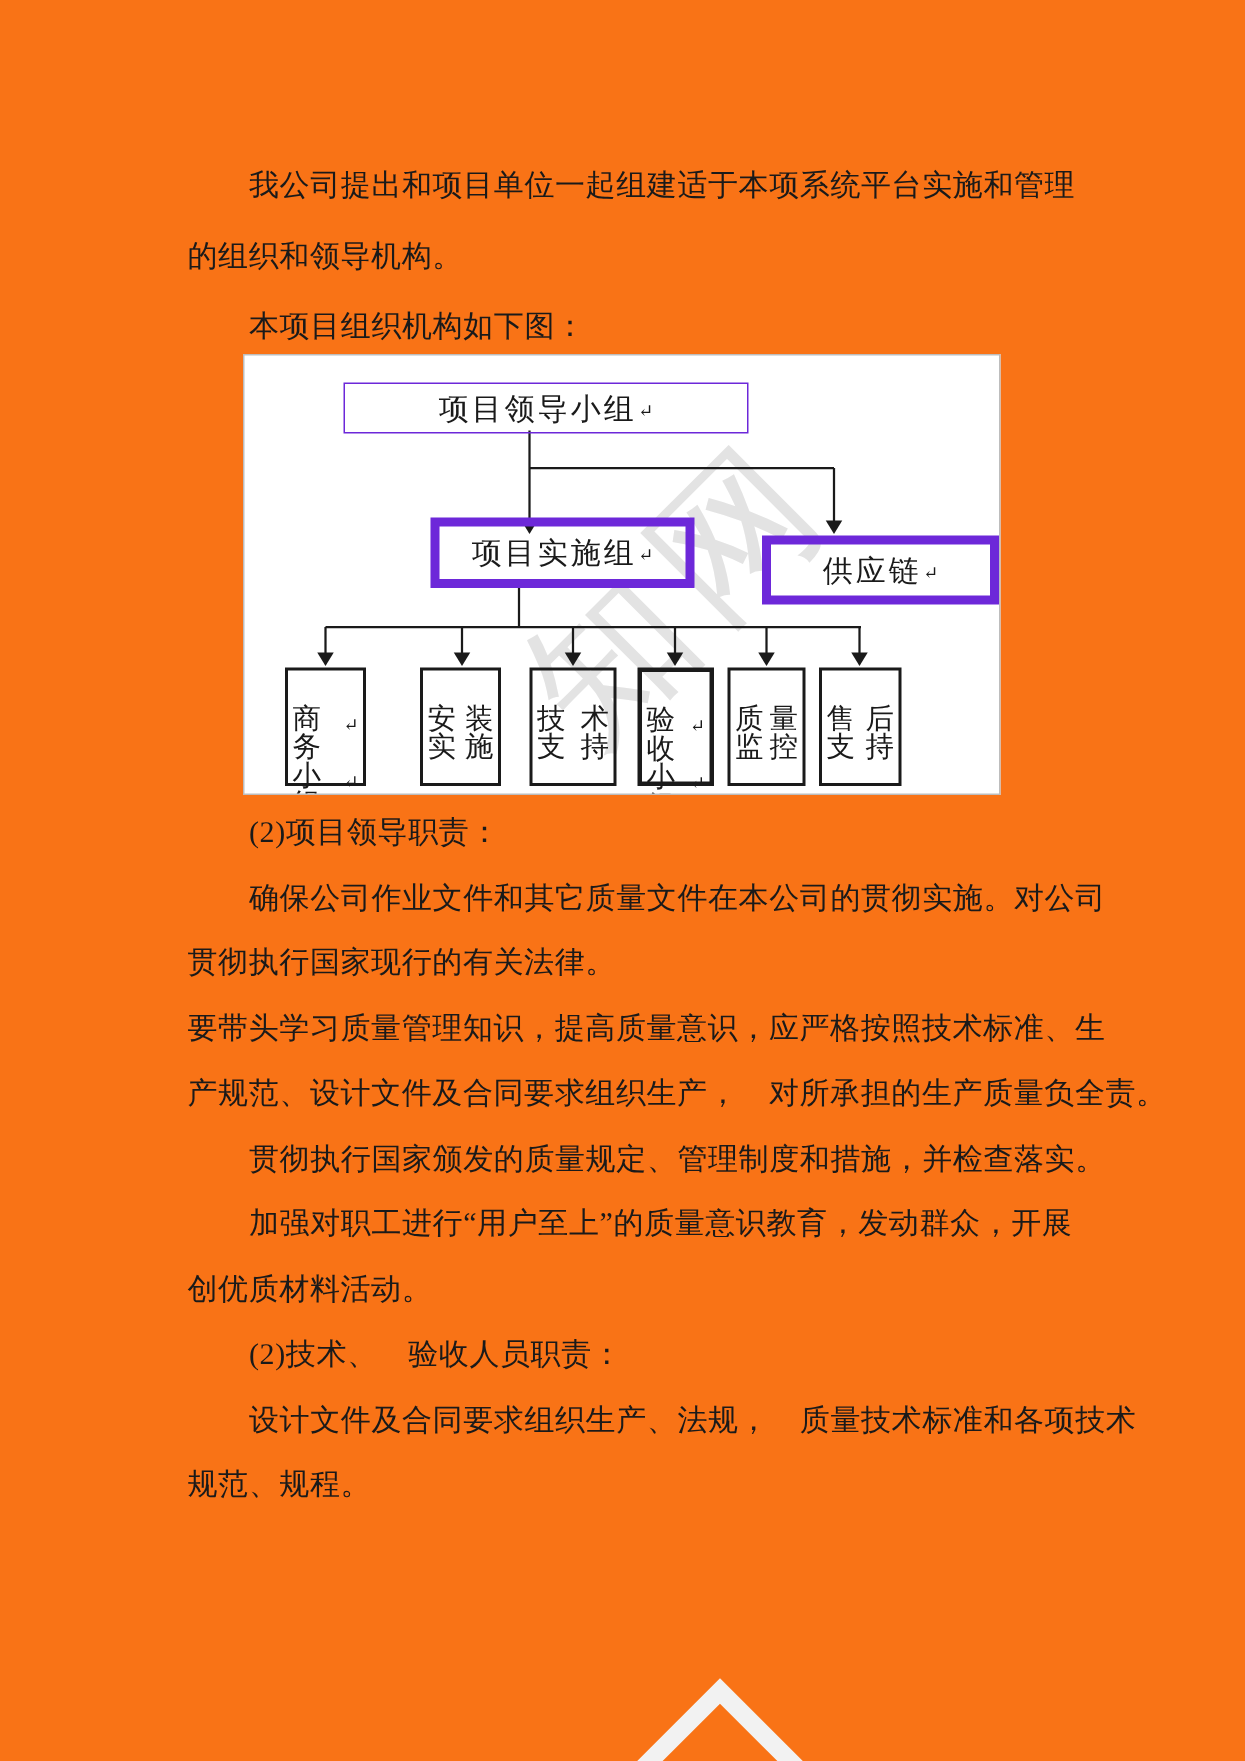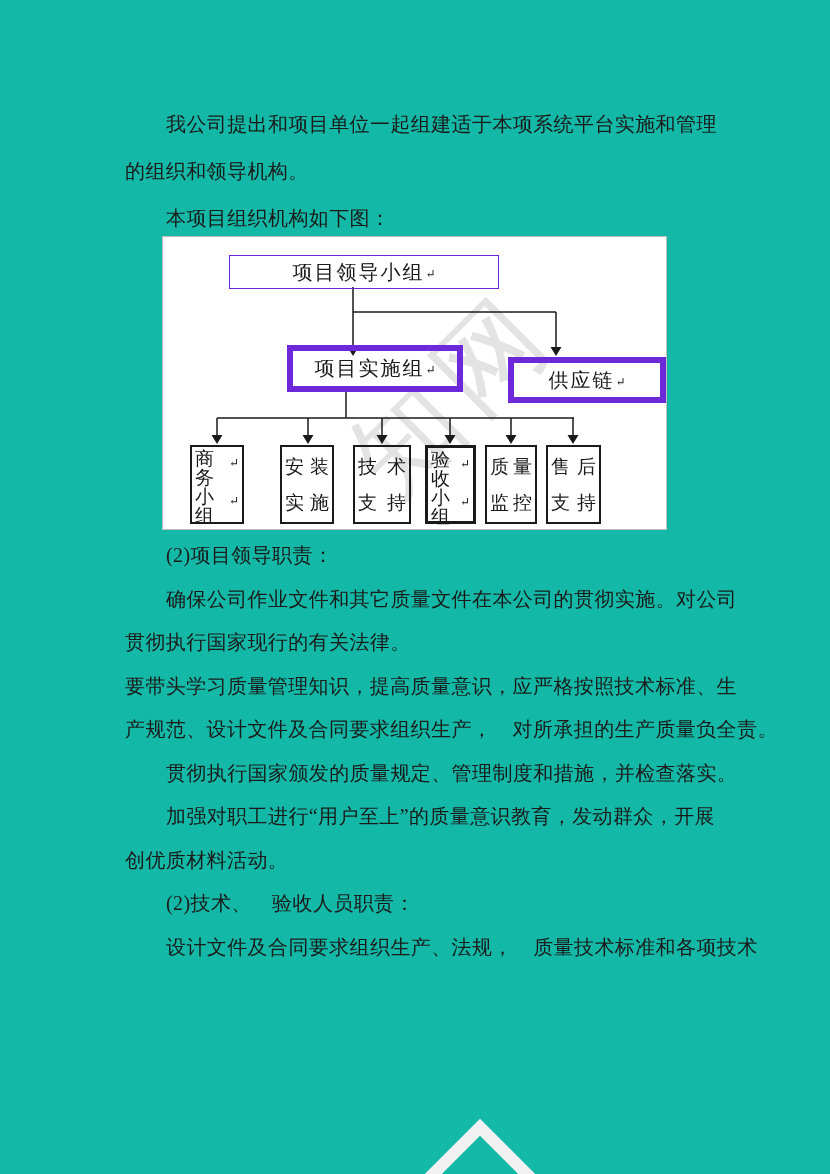--- a/index.html
+++ b/index.html
@@ -1,17 +1,17 @@
 <!DOCTYPE html>
 <html><head>
 <meta charset="utf-8">
 <style>
   html,body { margin:0; padding:0; background:#ffffff; }
   .page {
-    position:relative; width:830px; height:1174px; background:#14b8a6;
+    position:relative; width:830px; height:1174px; background:#f97316;
     font-family:"Liberation Serif","DejaVu Serif",serif; color:#1a1a1a;
     overflow:hidden;
   }
   
   .textblock { position:absolute; left:125px; width:620px; }
   #body-a { top:101px; }
   #body-b { top:534px; }
   .line { font-size:20px; line-height:43.5px; letter-spacing:0.4px; white-space:pre; }
   #body-a .line { line-height:47px; }
   .ind { padding-left:41px; }
@@ -32,21 +32,21 @@
     display:flex; align-items:center; justify-content:center;
     font-size:20px; letter-spacing:2px; white-space:nowrap;
   }
   .top-box { left:66px;  top:18px;  width:268px; height:32px; border-width:1.5px; }
   .l2a     { left:124px; top:108px; width:164px; height:35px; }
   .l2b     { left:345px; top:120px; width:146px; height:34px; }
   .crmark  { font-size:12px; letter-spacing:0; margin-left:1px; transform:translateY(2px); }
   .team {
     position:absolute; top:208px; height:79px; border:2px solid #1a1a1a;
     box-sizing:border-box; display:flex; flex-direction:column;
-    justify-content:space-around; padding:2px 3px; font-size:19px;
+    justify-content:space-around; padding:23px 3px; font-size:19px;
   }
   .t1{left:27px;width:54px}  .t2{left:117px;width:54px} .t3{left:190px;width:58px}
   .t4{left:262px;width:51px;border-width:3px}
   .t5{left:322px;width:52px} .t6{left:383px;width:55px}
   .trow { display:flex; justify-content:space-between; align-items:baseline; line-height:1; }
   .team.cr .trow { justify-content:flex-start; }
 
   
   .wm-b {
     position:absolute; left:395px; top:1154px; width:170px; height:170px;
@@ -179,20 +179,21 @@
       <div class="line ind">(2)项目领导职责：</div>
       <div class="line ind">确保公司作业文件和其它质量文件在本公司的贯彻实施。对公司</div>
       <div class="line">贯彻执行国家现行的有关法律。</div>
       <div class="line">要带头学习质量管理知识，提高质量意识，应严格按照技术标准、生</div>
       <div class="line">产规范、设计文件及合同要求组织生产，　对所承担的生产质量负全责。</div>
       <div class="line ind">贯彻执行国家颁发的质量规定、管理制度和措施，并检查落实。</div>
       <div class="line ind">加强对职工进行“用户至上”的质量意识教育，发动群众，开展</div>
       <div class="line">创优质材料活动。</div>
       <div class="line ind">(2)技术、　验收人员职责：</div>
       <div class="line ind">设计文件及合同要求组织生产、法规，　质量技术标准和各项技术</div>
+      <div class="line">规范、规程。</div>
     </div>
 
   <div class="wm-b">
     
     
   </div>
 
 </div>
 
 </body></html>

